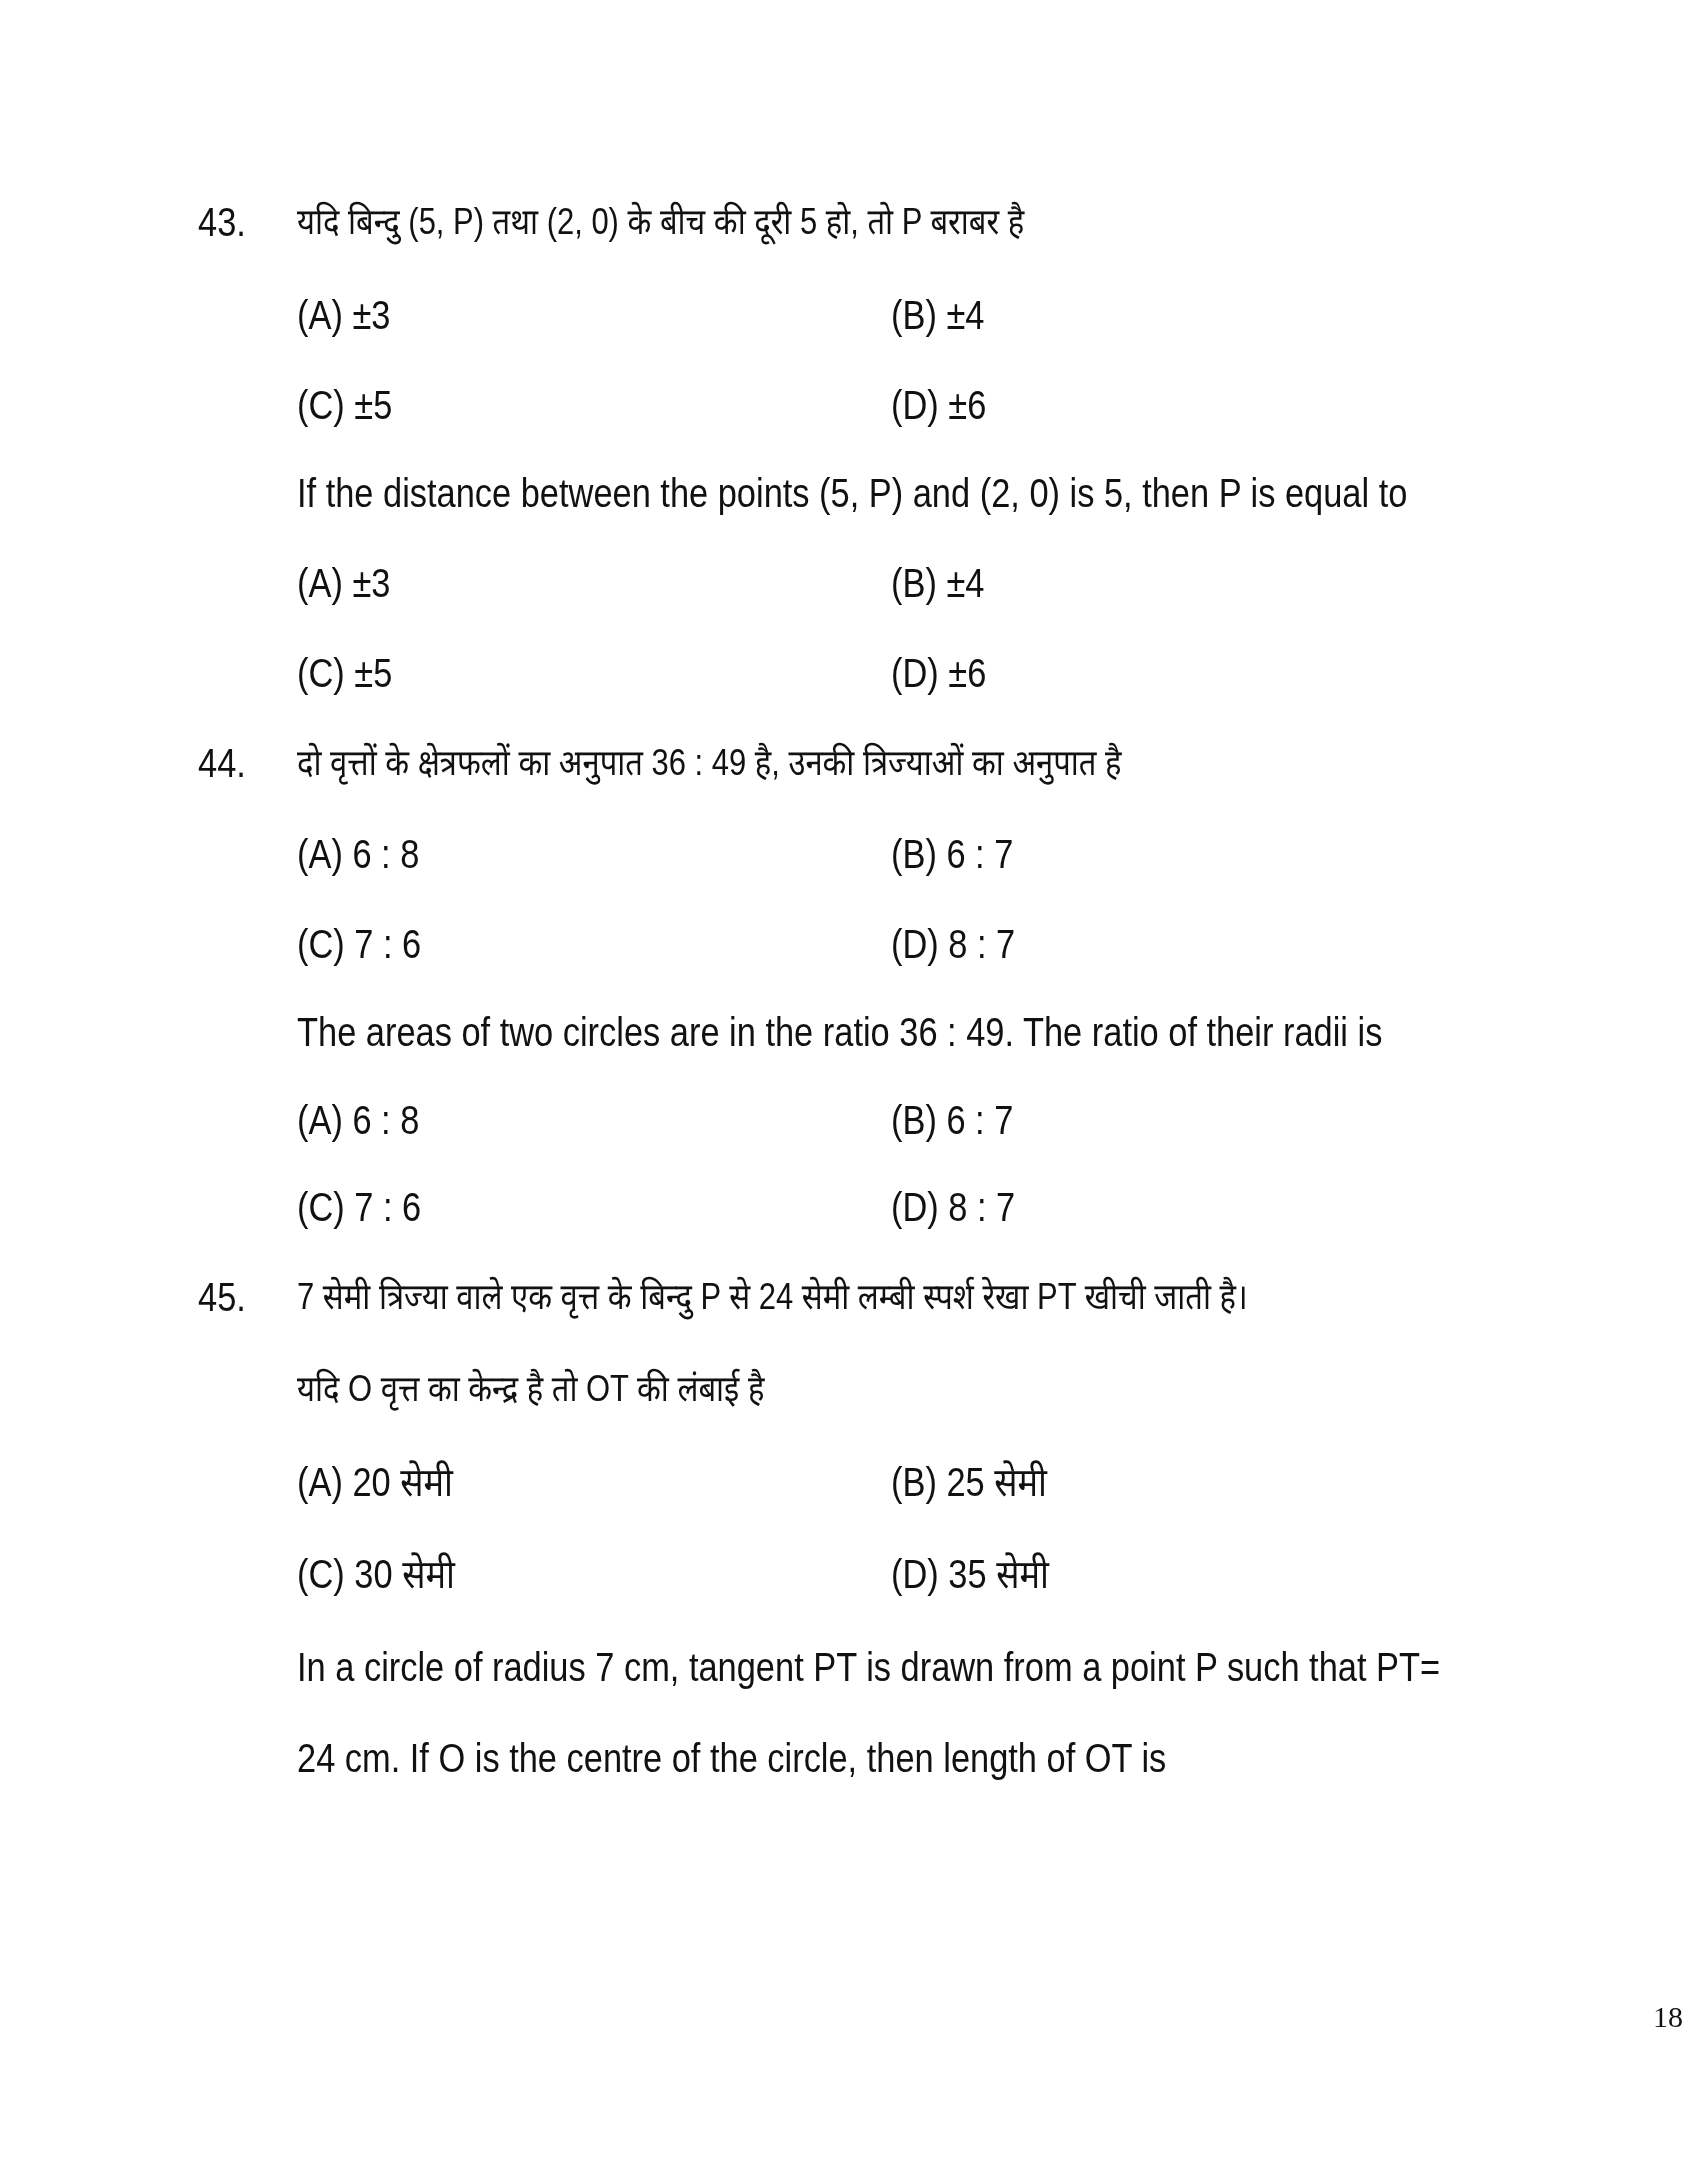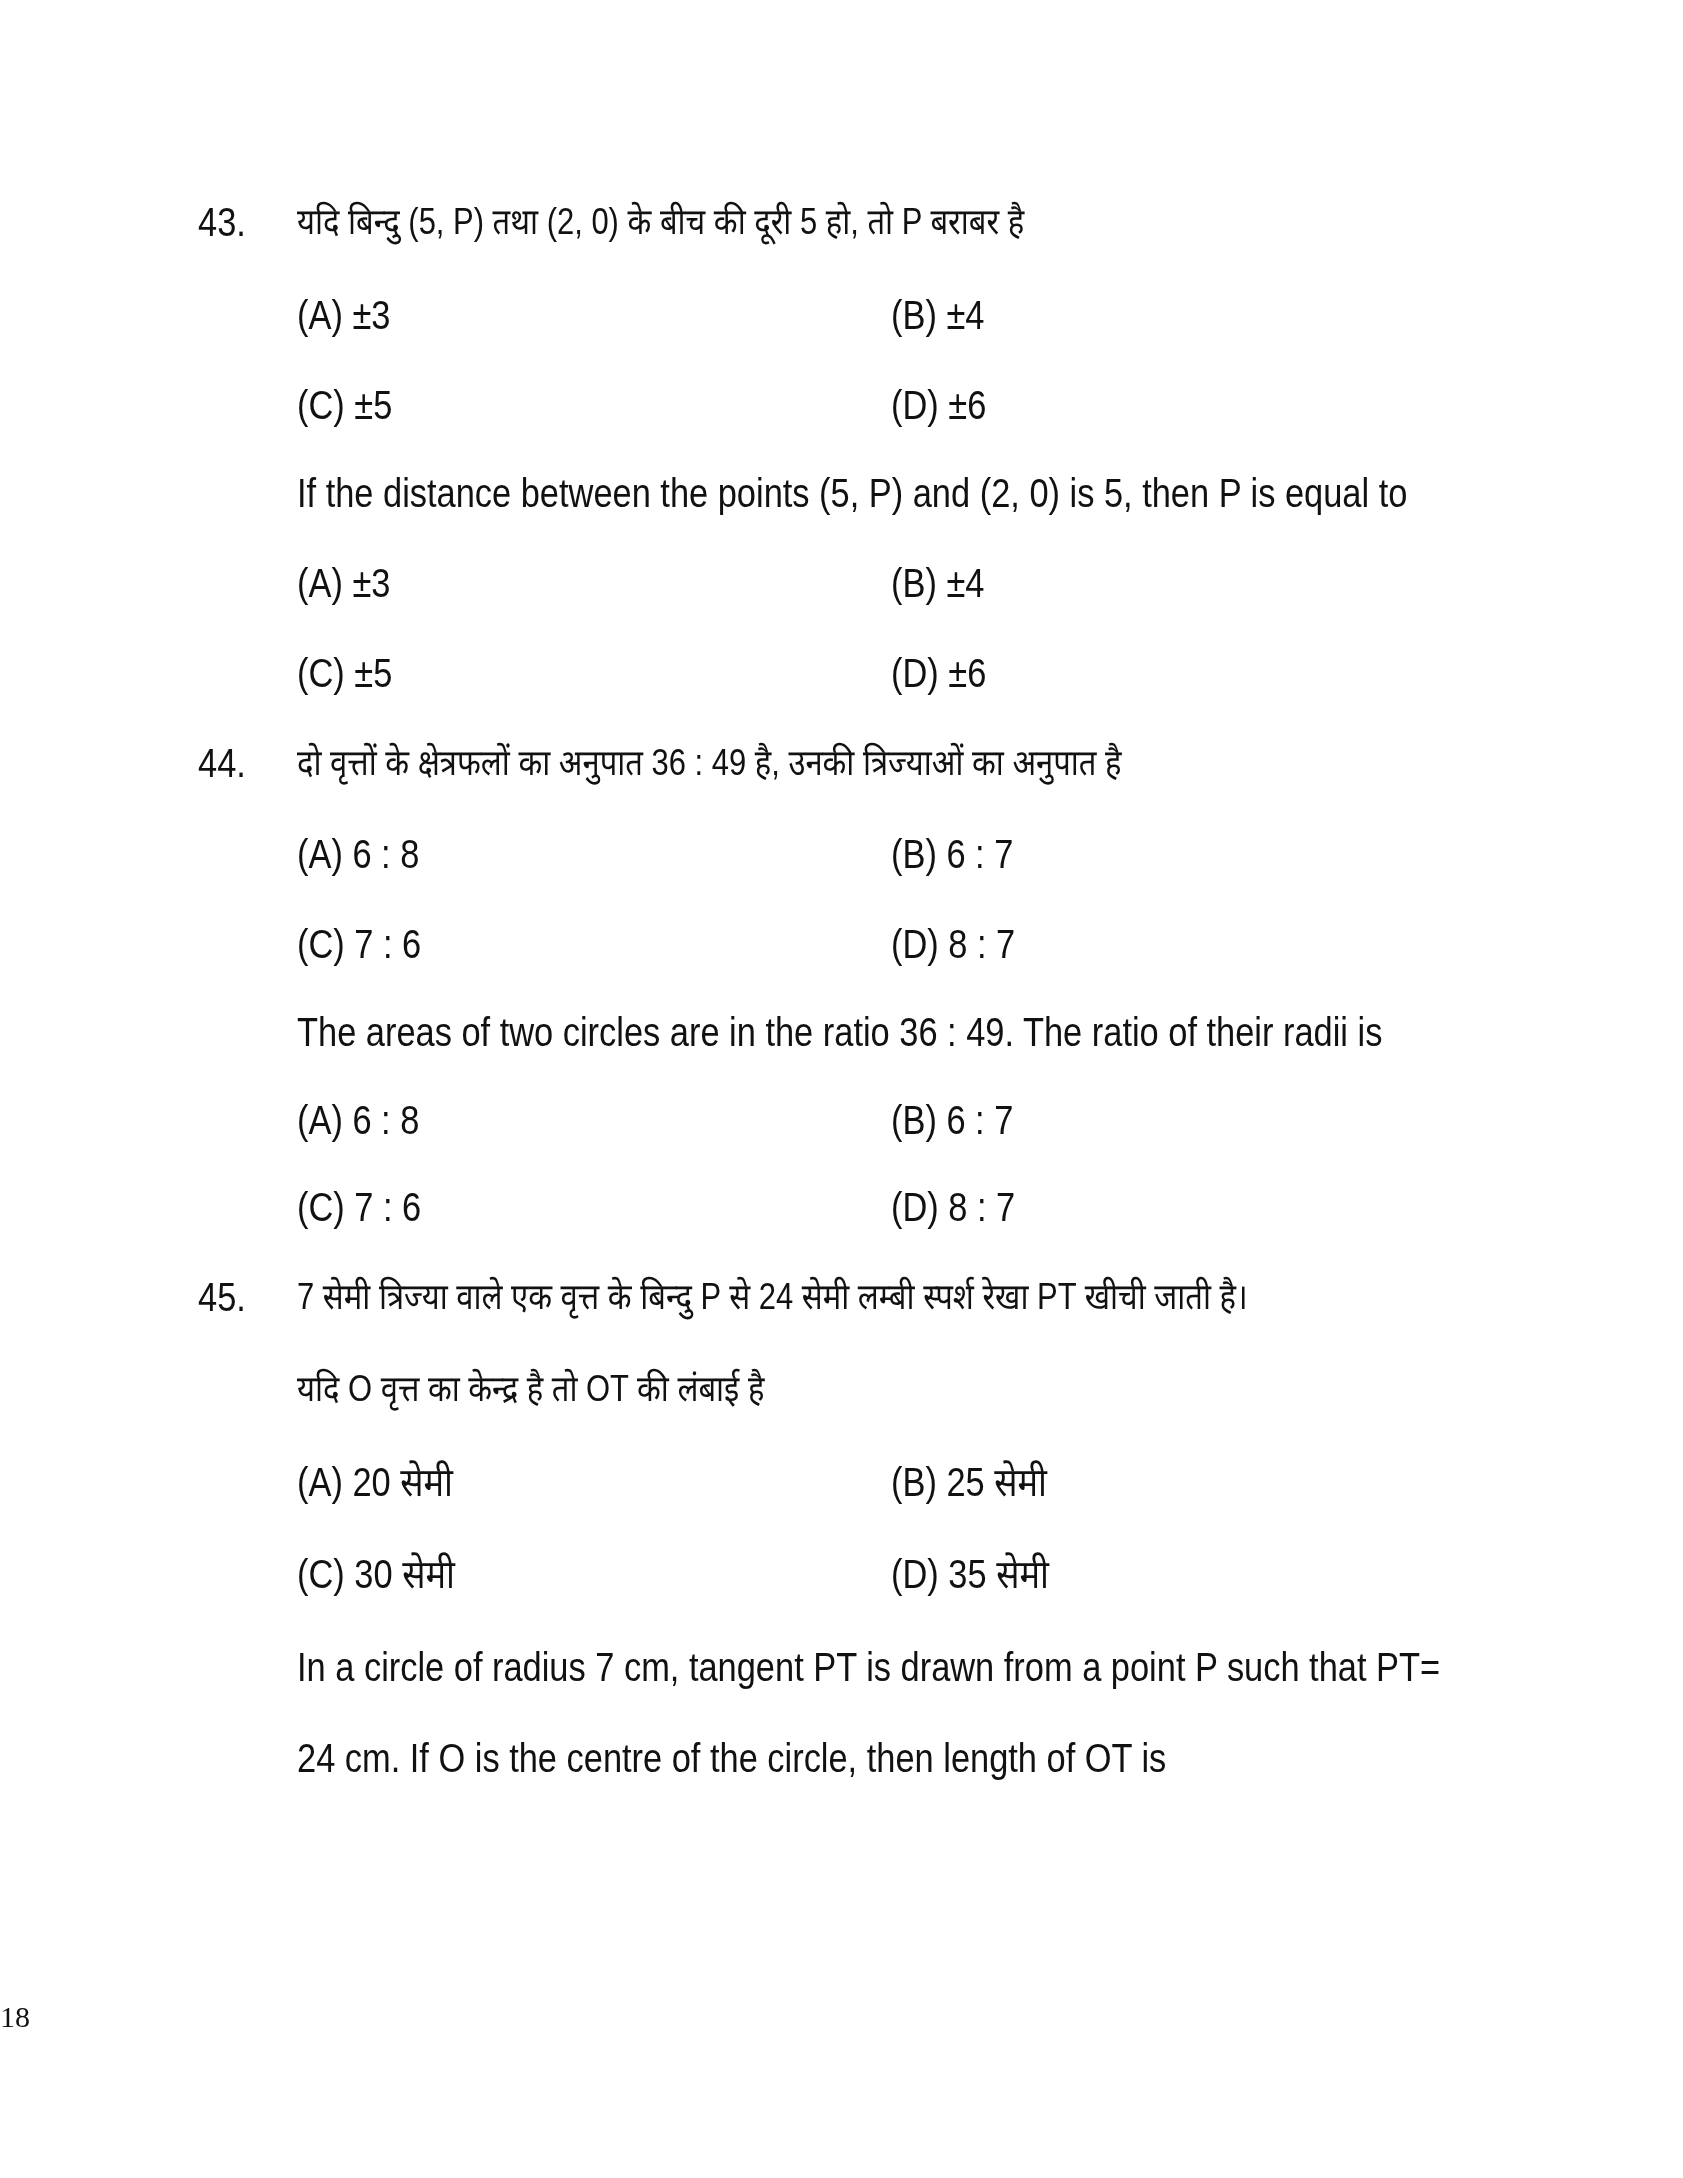--- a/index.html
+++ b/index.html
@@ -5,21 +5,21 @@
   html, body { margin: 0; padding: 0; background: #ffffff; }
   body { width: 1683px; height: 2178px; position: relative; overflow: hidden;
          font-family: "Liberation Sans", "DejaVu Sans", sans-serif; color: #111111; }
   .line { position: absolute; font-size: 40px; line-height: 48px; white-space: nowrap;
           transform: scaleX(0.86); transform-origin: left center; }
   .qnum { position: absolute; left: 198px; font-size: 40px; line-height: 48px;
           transform: scaleX(0.86); transform-origin: left center; }
   .hi { font-size: 36px; }
   .col-l { left: 297px; }
   .col-r { left: 891px; }
-  .page-num { position: absolute; left: 0; width: 1683px; top: 2000px; text-align: left;
+  .page-num { position: absolute; left: 0; width: 1683px; top: 2000px; text-align: right;
               font-family: "Liberation Serif", "DejaVu Serif", serif; font-size: 30px; color: #111; }
 </style>
 </head>
 <body>
 
 <div>
   <div class="qnum" style="top:198px">43.</div>
   <div class="line col-l hi" style="top:198px">यदि बिन्दु (5, P) तथा (2, 0) के बीच की दूरी 5 हो, तो P बराबर है</div>
   <div class="line col-l" style="top:291px">(A) ±3</div>
   <div class="line col-r" style="top:291px">(B) ±4</div>

